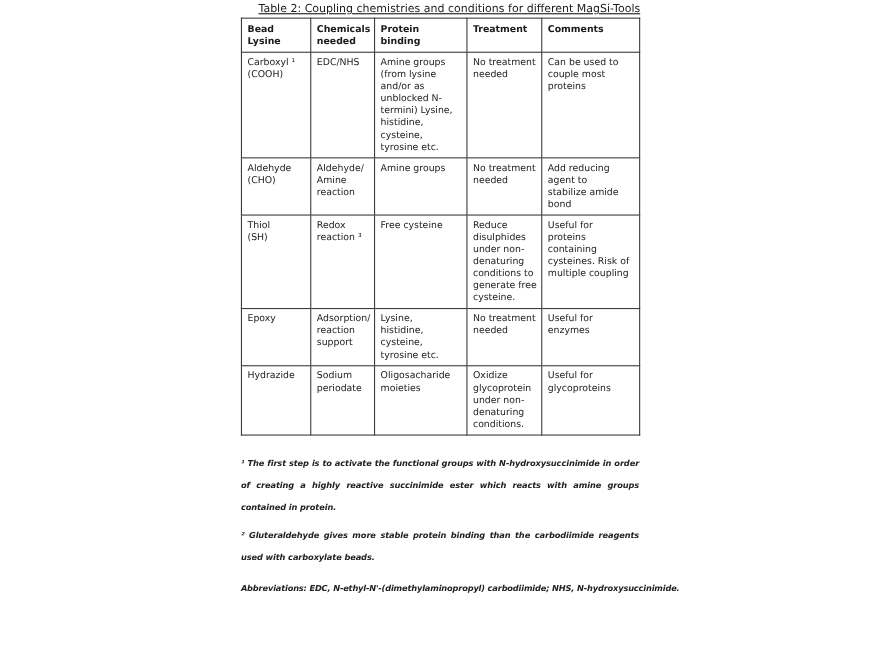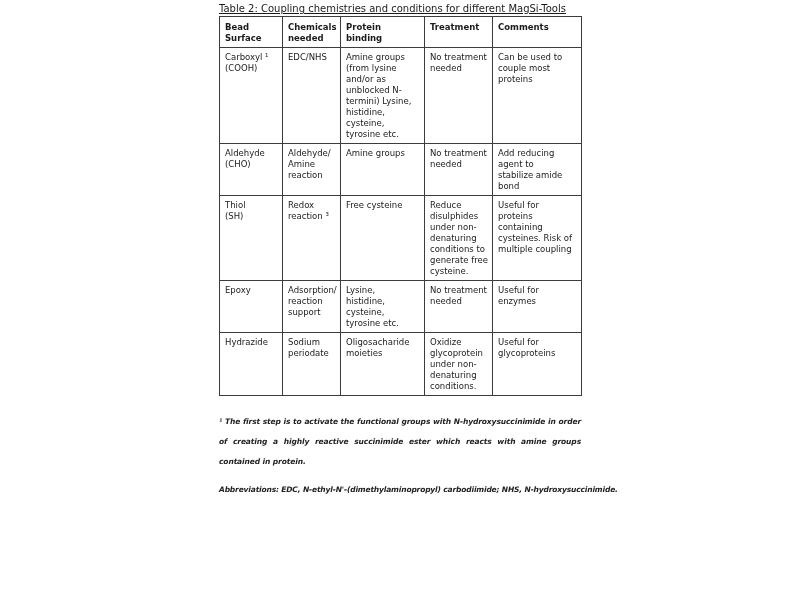--- a/index.html
+++ b/index.html
@@ -15,20 +15,21 @@
     left: 219px;
     top: 2px;
     width: 364px;
   }
   .doc-title {
     font-size: 10px;
     line-height: 13px;
     text-decoration: underline;
     white-space: nowrap;
     color: #1b1b1b;
+    margin-left: 16px;
   }
   table.mag-table {
     border-collapse: collapse;
     table-layout: fixed;
     width: 362px;
     margin-top: 1px;
   }
   table.mag-table th,
   table.mag-table td {
     border: 1px solid #3c3c3c;
@@ -70,21 +71,21 @@
     <colgroup>
       <col style="width:63px">
       <col style="width:58px">
       <col style="width:84px">
       <col style="width:68px">
       <col style="width:89px">
     </colgroup>
     <thead>
       <tr style="height:23px">
         <th>Bead
-Surface</th>
+Lysine</th>
         <th>Chemicals
 needed</th>
         <th>Protein
 binding</th>
         <th>Treatment</th>
         <th>Comments</th>
       </tr>
     </thead>
     <tbody>
       <tr style="height:91px">
@@ -164,17 +165,18 @@
 denaturing
 conditions.</td>
         <td>Useful for
 glycoproteins</td>
       </tr>
     </tbody>
   </table>
 
   <div class="footnotes">
     <p class="footnote italic fn-1">¹ The first step is to activate the functional groups with N-hydroxysuccinimide in order of creating a highly reactive succinimide ester which reacts with amine groups contained in protein.</p>
+    <p class="footnote italic fn-2">² Gluteraldehyde gives more stable protein binding than the carbodiimide reagents used with carboxylate beads.</p>
     <p class="footnote italic fn-abbr">Abbreviations: EDC, N-ethyl-N'-(dimethylaminopropyl) carbodiimide; NHS, N-hydroxysuccinimide.</p>
 
   </div>
 
 </div>
 
 </body></html>

